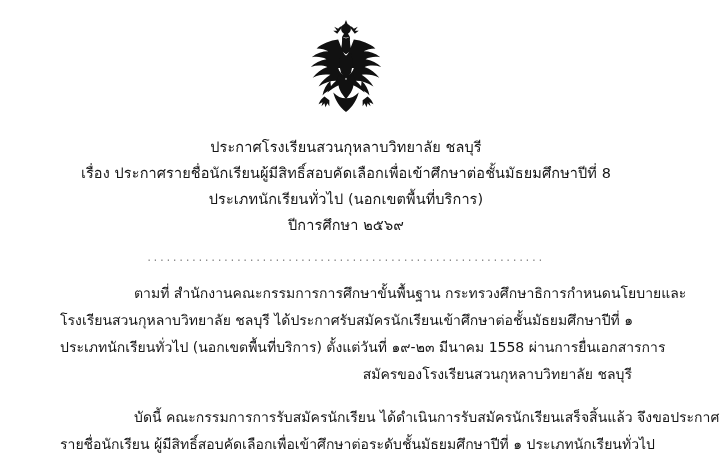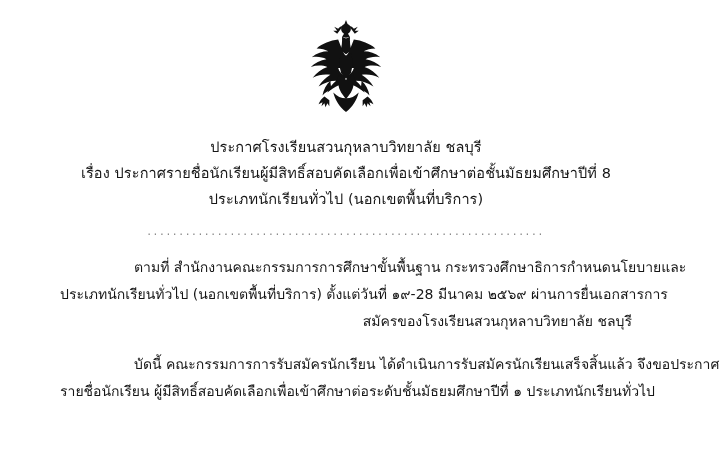--- a/index.html
+++ b/index.html
@@ -105,29 +105,31 @@
         <path d="M38 78 c-3 2 -5 5 -6 8 l4 -2 -1 4 3 -3 1 4 2 -4 2 3 0 -6 z"></path>
         <path d="M82 78 c3 2 5 5 6 8 l-4 -2 1 4 -3 -3 -1 4 -2 -4 -2 3 0 -6 z"></path>
       </g>
     </svg>
   </div>
 
   <div class="heading">
     <div class="line">ประกาศโรงเรียนสวนกุหลาบวิทยาลัย ชลบุรี</div>
     <div class="line">เรื่อง ประกาศรายชื่อนักเรียนผู้มีสิทธิ์สอบคัดเลือกเพื่อเข้าศึกษาต่อชั้นมัธยมศึกษาปีที่ 8</div>
     <div class="line">ประเภทนักเรียนทั่วไป (นอกเขตพื้นที่บริการ)</div>
+    <div class="line">ปีการศึกษา ๒๕๖๙</div>
   </div>
 
   <div class="dots">..............................................................</div>
 
   <div class="body-text">
 
     <p class="para">
       <span class="ln"><span class="indent"></span><span>ตามที่ สำนักงานคณะกรรมการการศึกษาขั้นพื้นฐาน กระทรวงศึกษาธิการกำหนดนโยบายและ</span></span>
-      <span class="ln">ประเภทนักเรียนทั่วไป (นอกเขตพื้นที่บริการ) ตั้งแต่วันที่ ๑๙-28 มีนาคม ๒๕๖๙ ผ่านการยื่นเอกสารการ</span>
+      <span class="ln">โรงเรียนสวนกุหลาบวิทยาลัย ชลบุรี ได้ประกาศรับสมัครนักเรียนเข้าศึกษาต่อชั้นมัธยมศึกษาปีที่ ๑</span>
+      <span class="ln">ประเภทนักเรียนทั่วไป (นอกเขตพื้นที่บริการ) ตั้งแต่วันที่ ๑๙-๒๓ มีนาคม 1558 ผ่านการยื่นเอกสารการ</span>
       <span class="ln">สมัครของโรงเรียนสวนกุหลาบวิทยาลัย ชลบุรี</span>
     </p>
 
     <p class="para">
       <span class="ln"><span class="indent"></span><span>บัดนี้ คณะกรรมการการรับสมัครนักเรียน ได้ดำเนินการรับสมัครนักเรียนเสร็จสิ้นแล้ว จึงขอประกาศ</span></span>
       <span class="ln">รายชื่อนักเรียน ผู้มีสิทธิ์สอบคัดเลือกเพื่อเข้าศึกษาต่อระดับชั้นมัธยมศึกษาปีที่ ๑ ประเภทนักเรียนทั่วไป</span>
 
     </p>
 
   </div>

